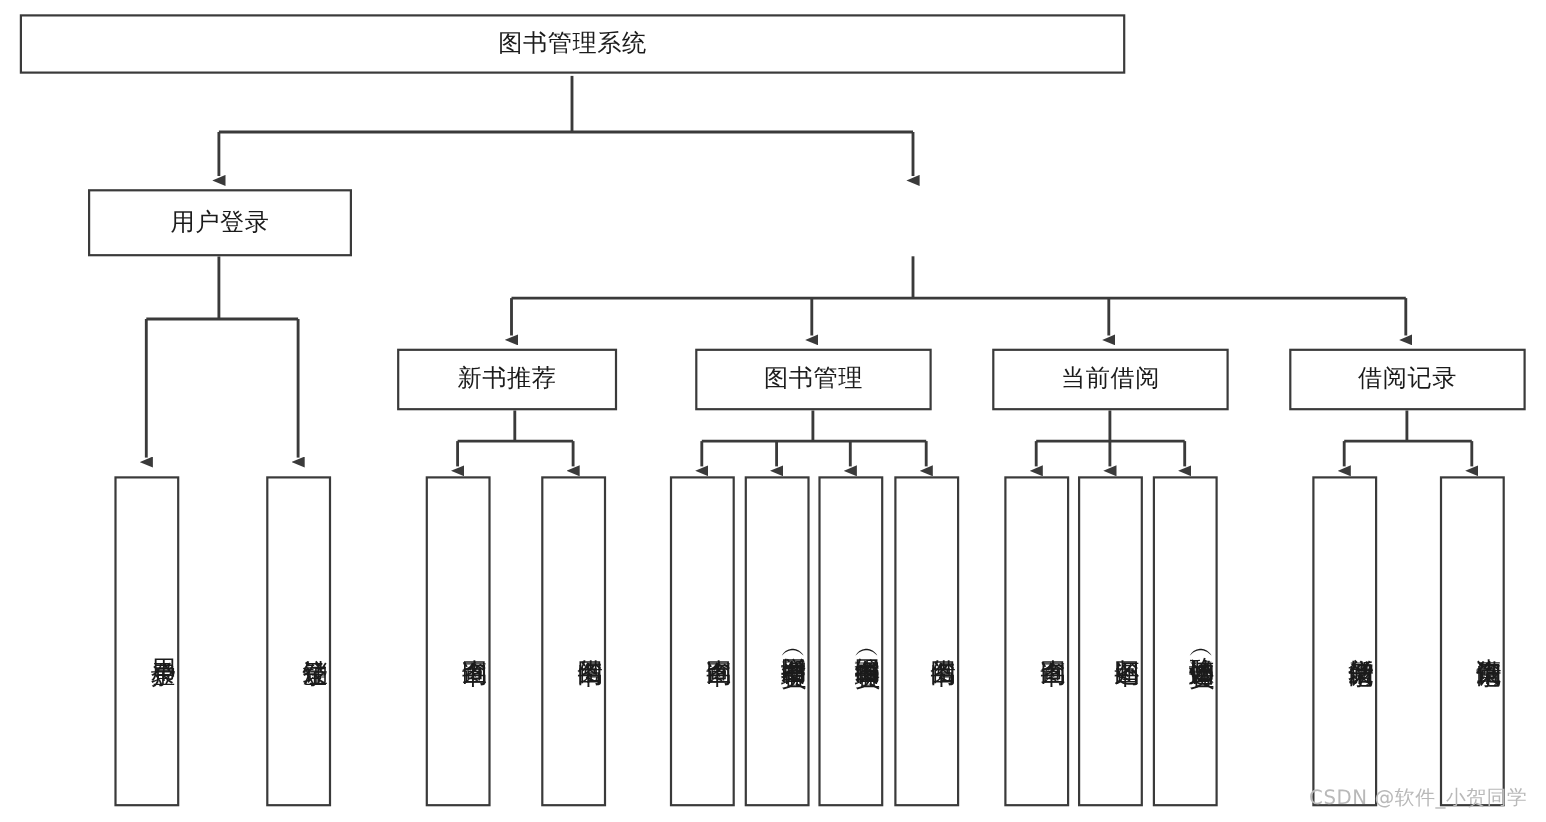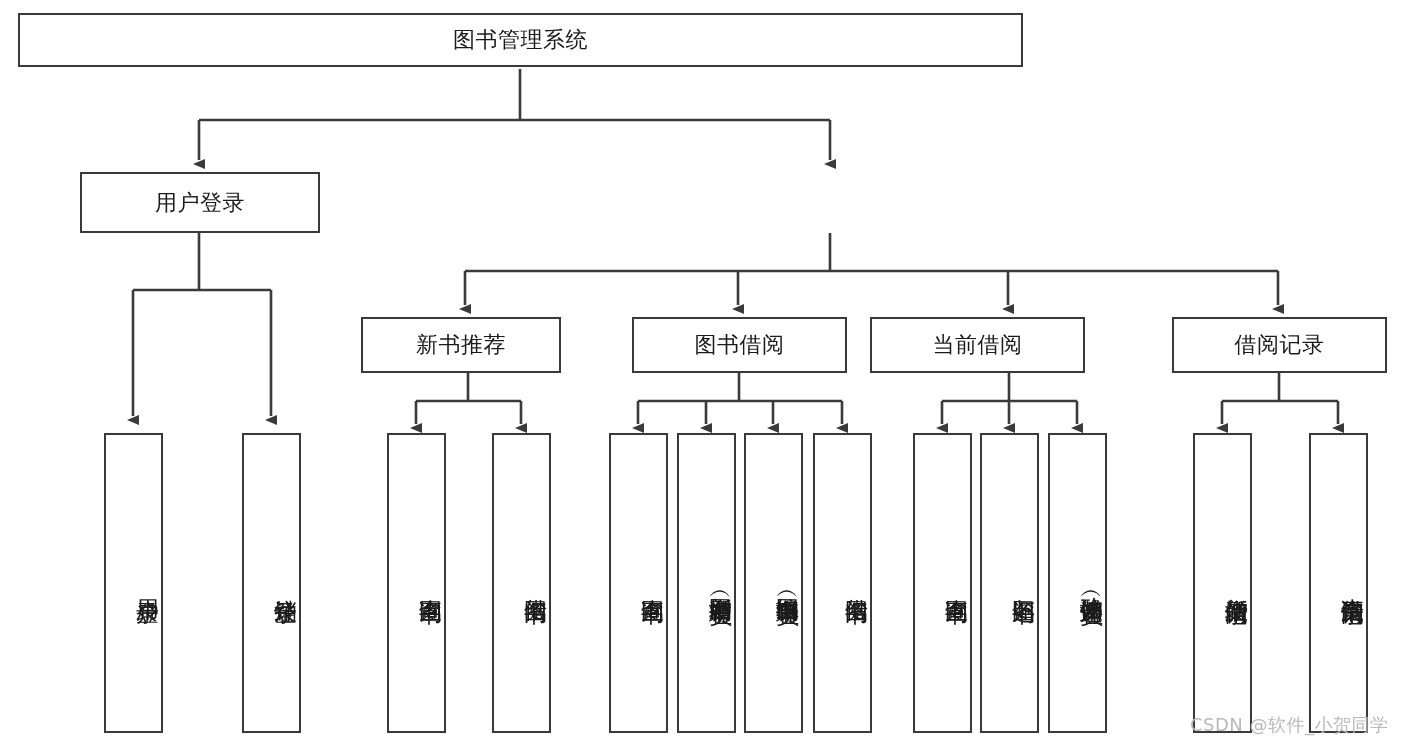--- a/index.html
+++ b/index.html
@@ -121,23 +121,23 @@
   </div>
 
   <div class="node horiz" style="left:80px; top:172px; width:240px; height:61px;">
     <span>用户登录</span>
   </div>
 
   <div class="node horiz" style="left:361px; top:317px; width:200px; height:56px;">
     <span>新书推荐</span>
   </div>
   <div class="node horiz" style="left:632px; top:317px; width:215px; height:56px;">
-    <span>图书借阅</span>
+    <span>图书管理</span>
   </div>
-  <div class="node horiz" style="left:870px; top:317px; width:215px; height:56px;">
+  <div class="node horiz" style="left:902px; top:317px; width:215px; height:56px;">
     <span>当前借阅</span>
   </div>
   <div class="node horiz" style="left:1172px; top:317px; width:215px; height:56px;">
     <span>借阅记录</span>
   </div>
 
   <div class="node vert" style="left:104px; top:433px; width:59px; height:300px;">
     <span class="vlabel">用户登录</span>
   </div>
   <div class="node vert" style="left:242px; top:433px; width:59px; height:300px;">

